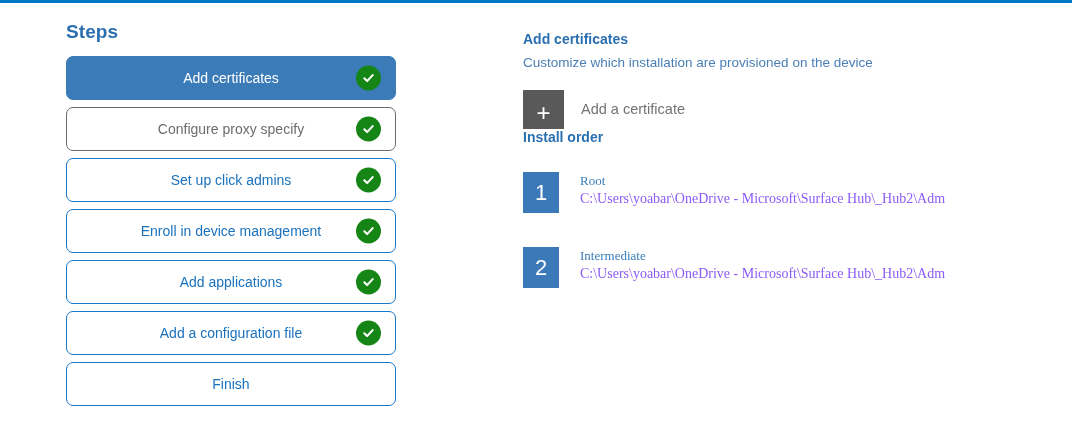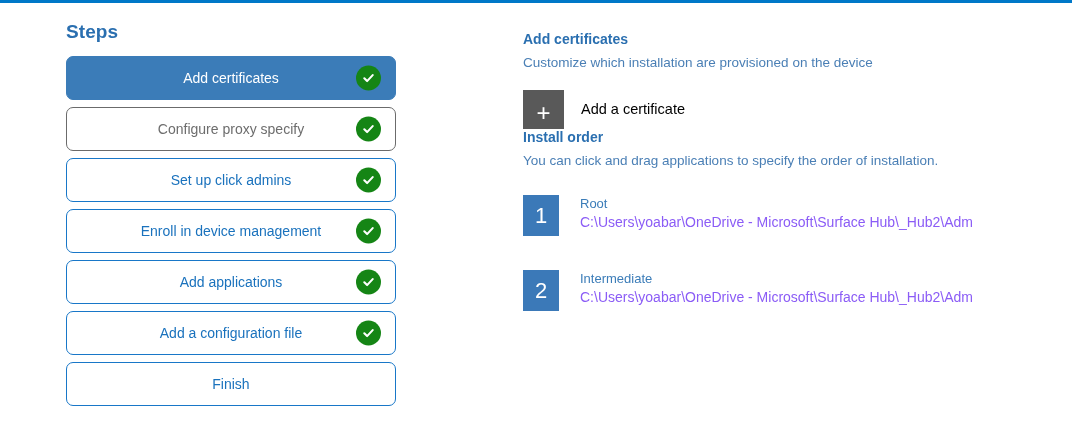--- a/index.html
+++ b/index.html
@@ -145,21 +145,21 @@
     top: 58%;
     transform: translate(-50%, -50%);
     color: #ffffff;
     font-size: 24px;
     font-weight: 300;
     line-height: 1;
   }
   .add-row-label {
     margin-left: 17px;
     font-size: 14.5px;
-    color: #000000;
+    color: #737373;
     line-height: 17px;
   }
 
   .install-block { }
 
   .order-list { margin-top: 26px; }
   .order-item {
     display: flex;
     align-items: flex-start;
     margin-bottom: 34px;
@@ -173,20 +173,21 @@
     color: #ffffff;
     font-size: 22px;
     line-height: 41px;
     text-align: center;
     flex: 0 0 auto;
     font-weight: 400;
   }
   .order-text {
     margin-left: 21px;
     padding-top: 1px;
+    font-family: Liberation Serif, serif;
   }
   .order-name {
     font-size: 13px;
     color: #3b7cb8;
     line-height: 16px;
   }
   .order-path {
     font-size: 14px;
     color: #8b5cf6;
     line-height: 20px;
@@ -273,21 +274,20 @@
 
     <div class="add-row">
       <span class="plus-tile">
         <span class="plus-glyph">+</span>
       </span>
       <span class="add-row-label">Add a certificate</span>
     </div>
 
     <div class="install-block">
       <div class="sec-head">Install order</div>
-      <div class="sec-sub">You can click and drag applications to specify the order of installation.</div>
 
       <div class="order-list">
 
         <div class="order-item">
           <span class="order-num">1</span>
           <span class="order-text">
             <span class="order-name" style="display: block;">Root</span>
             <span class="order-path" style="display: block;">C:\Users\yoabar\OneDrive - Microsoft\Surface Hub\_Hub2\Adm</span>
           </span>
         </div>

